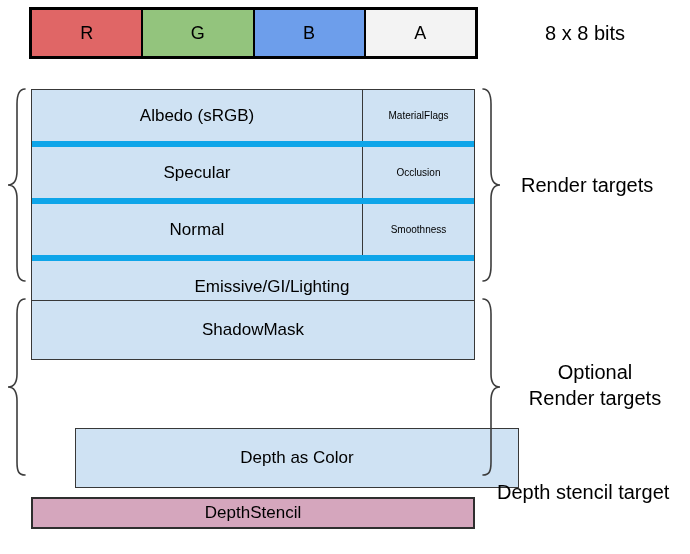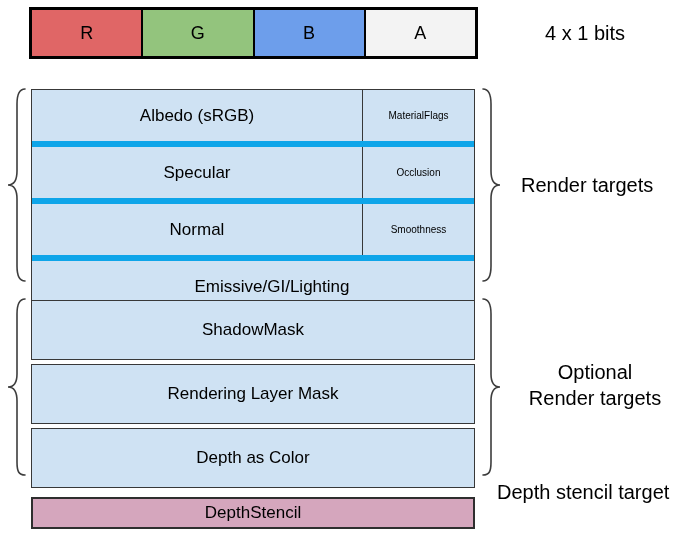--- a/index.html
+++ b/index.html
@@ -57,21 +57,21 @@
 
   
   .plain-box {
     left: 31px; width: 444px; height: 60px;
     border: 1.5px solid #383838;
     display: flex; align-items: center; justify-content: center;
     font-size: 17px;
   }
   .opt-box-1 { top: 300px; }
   .opt-box-2 { top: 364px; }
-  .opt-box-3 { top: 428px; }
+  .opt-box-3 { top: 428px; margin-left: 44px; }
   .ds-box    { top: 497px; height: 32px; border-width: 2px; border-color: #2e2e2e; }
 
   
   .brace { overflow: visible; }
   .brace path {
     fill: none;
     stroke: #3d3d3d;
     stroke-width: 1.6;
     stroke-linecap: round;
   }
@@ -80,21 +80,21 @@
 <body>
 
 <div class="canvas">
 
   <div class="abs rgba-bar">
     <div class="rgba-cell" style="background: rgb(224, 102, 102);">R</div>
     <div class="rgba-cell" style="background: rgb(147, 196, 125);">G</div>
     <div class="rgba-cell" style="background: rgb(109, 158, 235);">B</div>
     <div class="rgba-cell" style="background: rgb(243, 243, 243);">A</div>
   </div>
-  <div class="abs side-label bits-label">4 x 1 bits</div>
+  <div class="abs side-label bits-label">8 x 8 bits</div>
 
   <svg class="abs brace" style="left:5px; top:87px;" width="24" height="196" viewBox="0 0 24 196">
     <path d="M 20 2 C 14 2 12 7 12 17 L 12 84 C 12 92 10 98 3 98 C 10 98 12 104 12 112 L 12 179 C 12 189 14 194 20 194"></path>
   </svg>
 
   <div class="abs rt-table" style="background: rgb(207, 226, 243);">
     <div class="rt-row">
       <div class="rt-cell main">Albedo (sRGB)</div>
       <div class="rt-cell alpha">MaterialFlags</div>
     </div>
@@ -114,21 +114,20 @@
   <svg class="abs brace" style="left:479px; top:87px;" width="24" height="196" viewBox="0 0 24 196">
     <path d="M 4 2 C 10 2 12 7 12 17 L 12 84 C 12 92 14 98 21 98 C 14 98 12 104 12 112 L 12 179 C 12 189 10 194 4 194"></path>
   </svg>
   <div class="abs side-label rt-label">Render targets</div>
 
   <svg class="abs brace" style="left:5px; top:297px;" width="24" height="180" viewBox="0 0 24 180">
     <path d="M 20 2 C 14 2 12 7 12 17 L 12 77 C 12 85 10 90 3 90 C 10 90 12 96 12 104 L 12 165 C 12 175 14 178 20 178"></path>
   </svg>
 
   <div class="abs plain-box opt-box-1" style="background: rgb(207, 226, 243);">ShadowMask</div>
-  <div class="abs plain-box opt-box-2" style="background: rgb(207, 226, 243);">Rendering Layer Mask</div>
   <div class="abs plain-box opt-box-3" style="background: rgb(207, 226, 243);">Depth as Color</div>
 
   <svg class="abs brace" style="left:479px; top:297px;" width="24" height="180" viewBox="0 0 24 180">
     <path d="M 4 2 C 10 2 12 7 12 17 L 12 77 C 12 85 14 90 21 90 C 14 90 12 96 12 104 L 12 165 C 12 175 10 178 4 178"></path>
   </svg>
   <div class="abs side-label opt-label">
     <div>Optional</div>
     <div>Render targets</div>
   </div>
 

